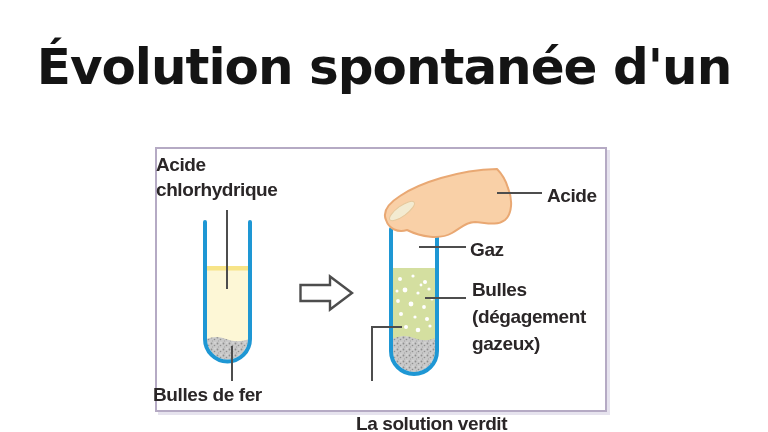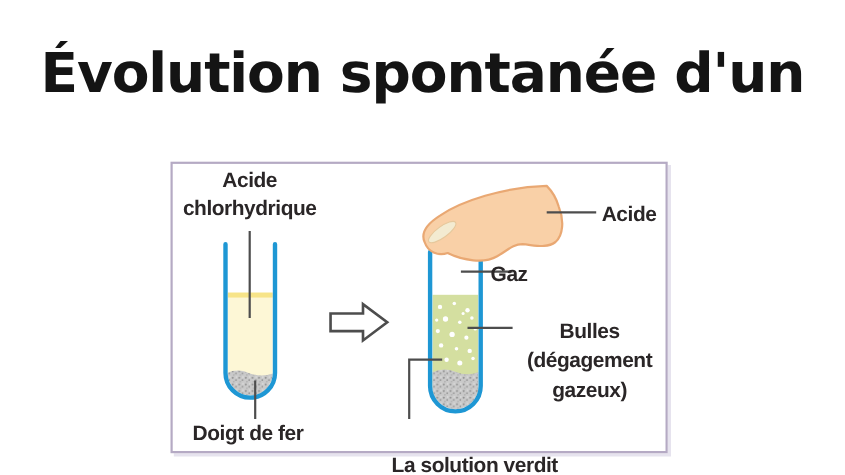--- a/index.html
+++ b/index.html
@@ -16,21 +16,21 @@
     position:absolute;left:155px;top:147px;width:452px;height:265px;
     background:#fff;border:2px solid var(--box-border);
     box-shadow:3px 3px 0 0 #e6e3ee;box-sizing:border-box;
   }
   .gfx{position:absolute;left:0;top:0;width:768px;height:432px;pointer-events:none;}
   .lbl{
     position:absolute;font-weight:bold;color:var(--label-color);
     font-size:19px;line-height:25px;letter-spacing:-0.4px;white-space:nowrap;
   }
   .lbl.wrap{white-space:normal;}
-  .lbl.center{text-align:center;}
+  .lbl.center{text-align:left;}
 </style>
 </head>
 <body>
 
 <div class="screen">
 
   <div class="title">
     <div>Évolution spontanée d'un</div>
   </div>
 
@@ -107,19 +107,19 @@
       <path d="M 227 210 V 289"></path>
       <path d="M 232 346 V 381"></path>
       <path d="M 497 193 H 542"></path>
       <path d="M 419 247 H 466"></path>
       <path d="M 425 298 H 466"></path>
       <path d="M 402 327 H 372 V 381"></path>
     </g>
   </svg>
 
   <div class="lbl wrap center" style="left:156px;top:152px;width:142px;">Acide chlorhydrique</div>
-  <div class="lbl center" style="left:153px;top:382px;width:145px;">Doigt de fer</div>
+  <div class="lbl center" style="left:153px;top:382px;width:145px;">Bulles de fer</div>
   <div class="lbl" style="left:547px;top:183px;">Acide</div>
-  <div class="lbl" style="left:446px;top:237px;text-align:center;">Gaz</div>
-  <div class="lbl wrap" style="left:472px;top:288px;width:128px;line-height:27px;text-align:center;">Bulles (dégagement gazeux)</div>
+  <div class="lbl" style="left:470px;top:237px;text-align:center;">Gaz</div>
+  <div class="lbl wrap" style="left:472px;top:276px;width:128px;line-height:27px;">Bulles (dégagement gazeux)</div>
   <div class="lbl" style="left:356px;top:384px;margin-top:27px;">La solution verdit</div>
 
 </div>
 
 </body></html>

